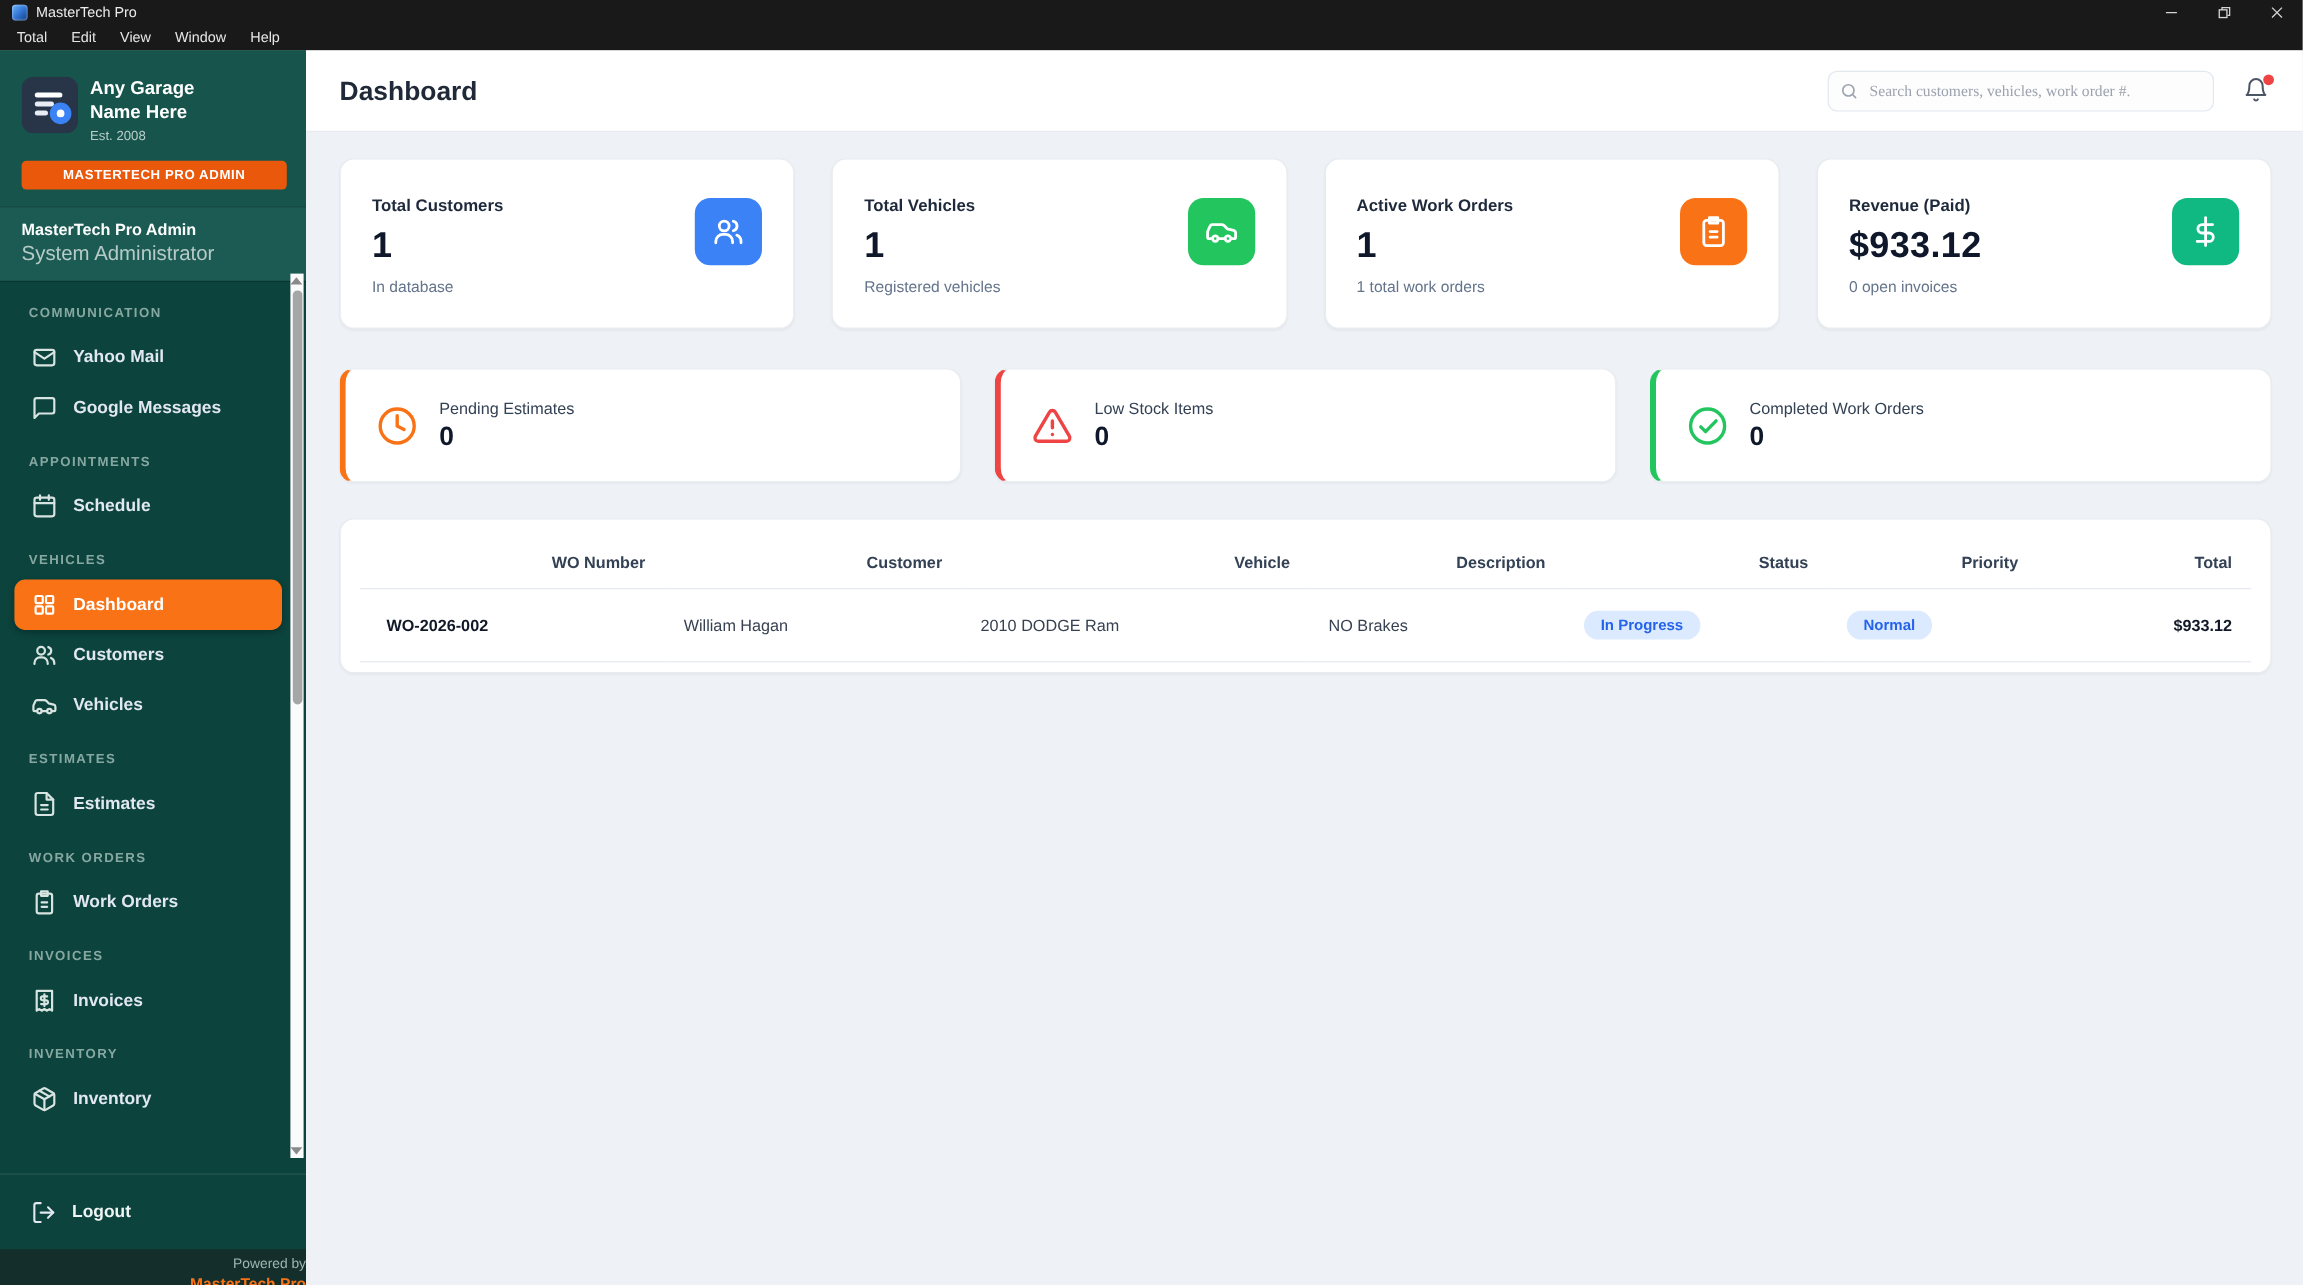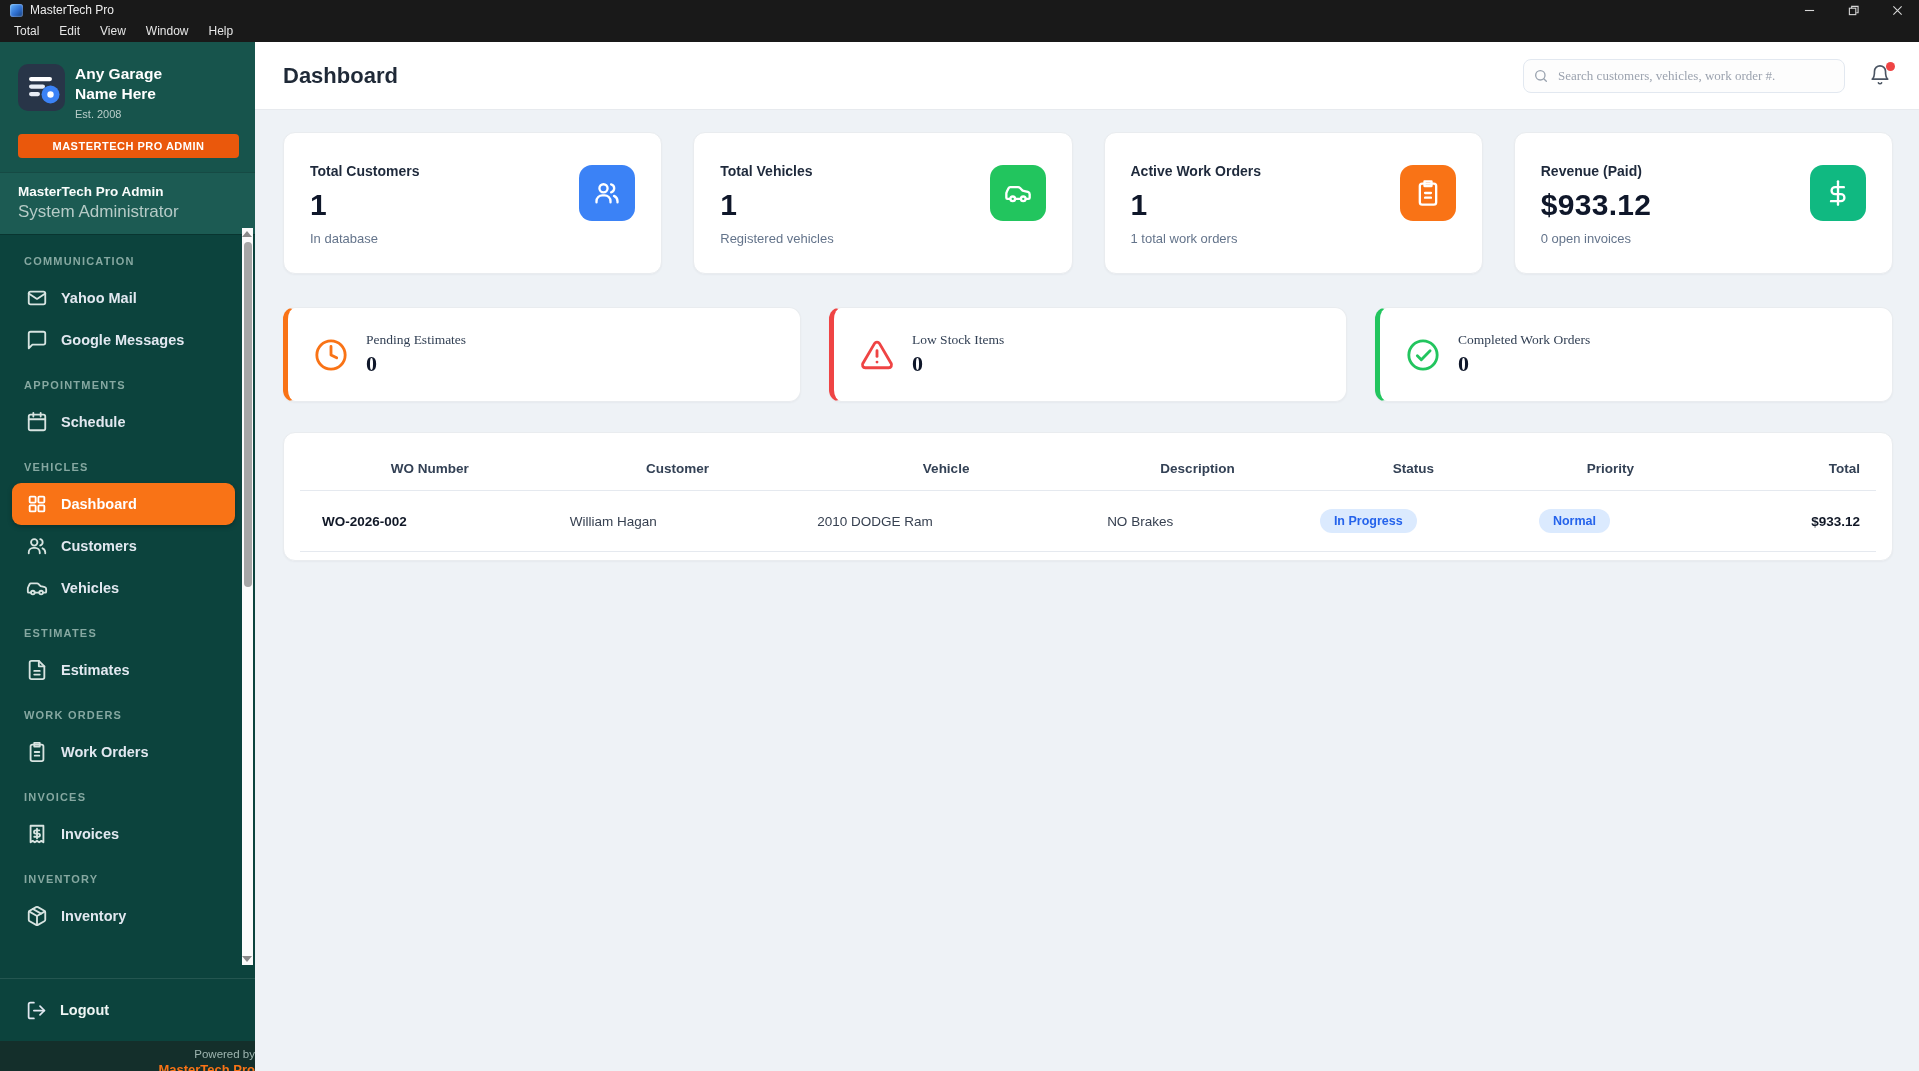--- a/index.html
+++ b/index.html
@@ -91,30 +91,30 @@
 
   
   .alerts-row { display:grid; grid-template-columns:repeat(3,1fr); gap:28px; margin-top:33px; }
   .alert-card { background:#fff; border:1px solid #e9ecef; border-radius:12px; height:95px;
                 display:flex; align-items:center; padding-left:26px; box-shadow:0 1px 2px rgba(16,24,40,.04); }
   .alert-card.b-orange { border-left:5px solid #f97316; }
   .alert-card.b-red { border-left:5px solid #ef4444; }
   .alert-card.b-green { border-left:5px solid #22c55e; }
   .alert-card svg { width:34px; height:34px; fill:none; stroke-width:2; stroke-linecap:round; stroke-linejoin:round; flex:none; }
   .st-orange { stroke:#f97316; } .st-red { stroke:#ef4444; } .st-green { stroke:#22c55e; }
-  .alert-text { margin-left:18px;font-family:Liberation Serif, serif; }
+  .alert-text { margin-left:18px; }
   .alert-text .a-label { font-size:13.5px; color:#334155; }
   .alert-text .a-value { font-size:22px; font-weight:bold; color:#0f172a; margin-top:3px; }
 
   
   .table-card { background:#fff; border:1px solid #e9ecef; border-radius:12px; margin-top:30px;
                 padding:18px 16px 8px; box-shadow:0 1px 2px rgba(16,24,40,.04); }
   .table-title { font-size:16.5px; font-weight:bold; color:#111827; margin:0 0 16px 4px; }
   table { width:100%; border-collapse:collapse; }
-  th { text-align:center; font-size:13.5px; font-weight:bold; color:#334155; padding:10px 16px 14px; }
+  th { text-align:right; font-size:13.5px; font-weight:bold; color:#334155; padding:10px 16px 14px; }
   th:first-child { padding-left:22px; }
   td { font-size:13.5px; color:#374151; padding:18px 16px; border-top:1px solid #e5e9ef; border-bottom:1px solid #e5e9ef; }
   td:first-child { padding-left:22px; font-weight:bold; color:#111827; }
   th.num, td.num { text-align:right; }
   td.num { font-weight:bold; color:#111827; }
   .pill { display:inline-block; background:#dbeafe; color:#2563eb; font-size:12.5px; font-weight:bold;
           padding:5px 14px; border-radius:999px; }
   col.c1{width:16.1%} col.c2{width:15.7%} col.c3{width:18.4%} col.c4{width:13.5%}
   col.c5{width:13.9%} col.c6{width:11.1%} col.c7{width:11.3%}
 </style>

